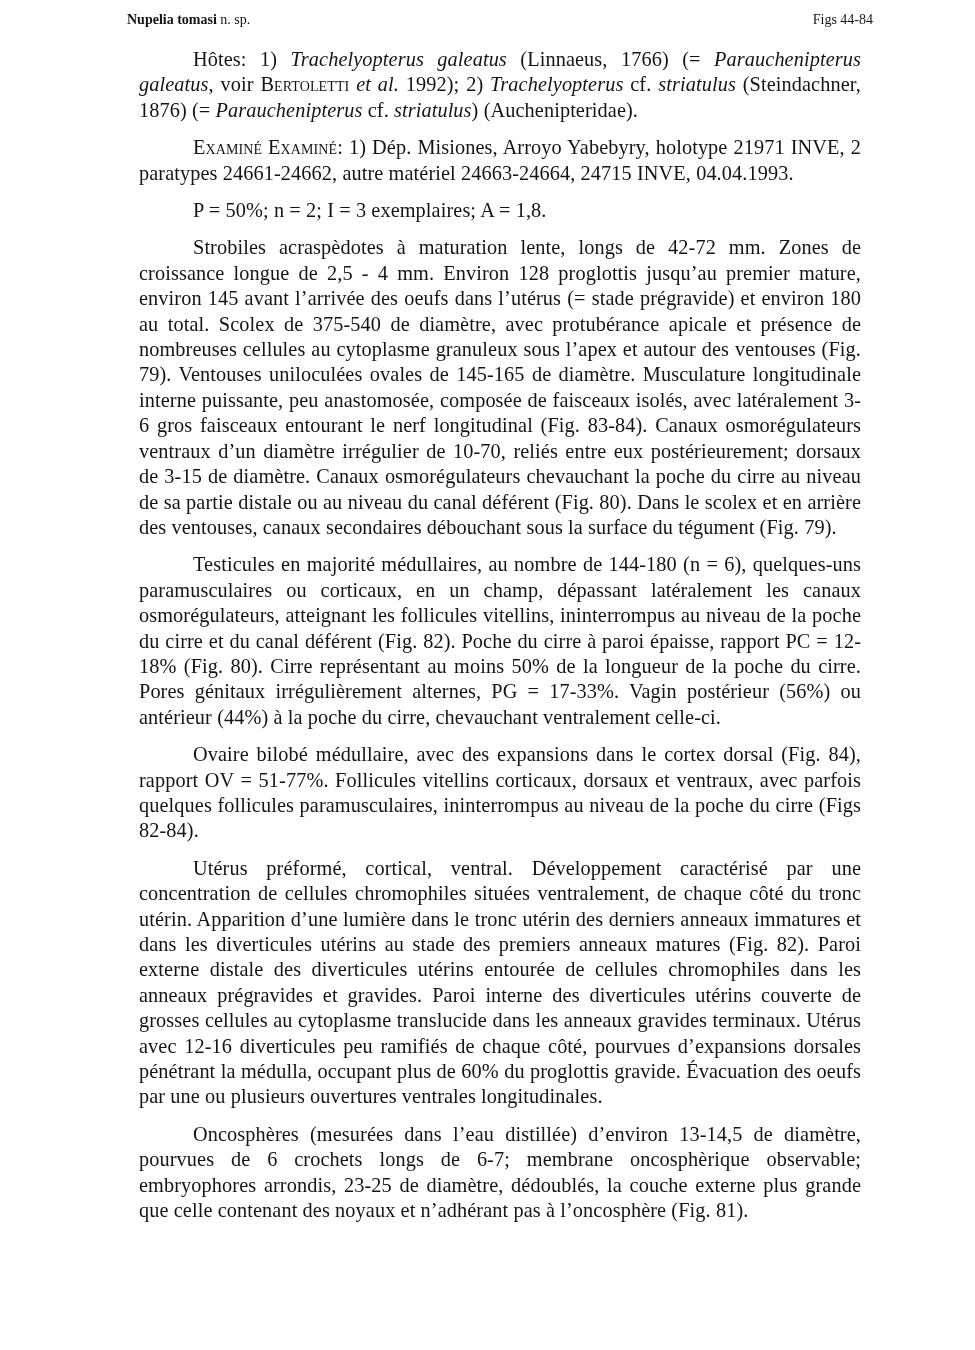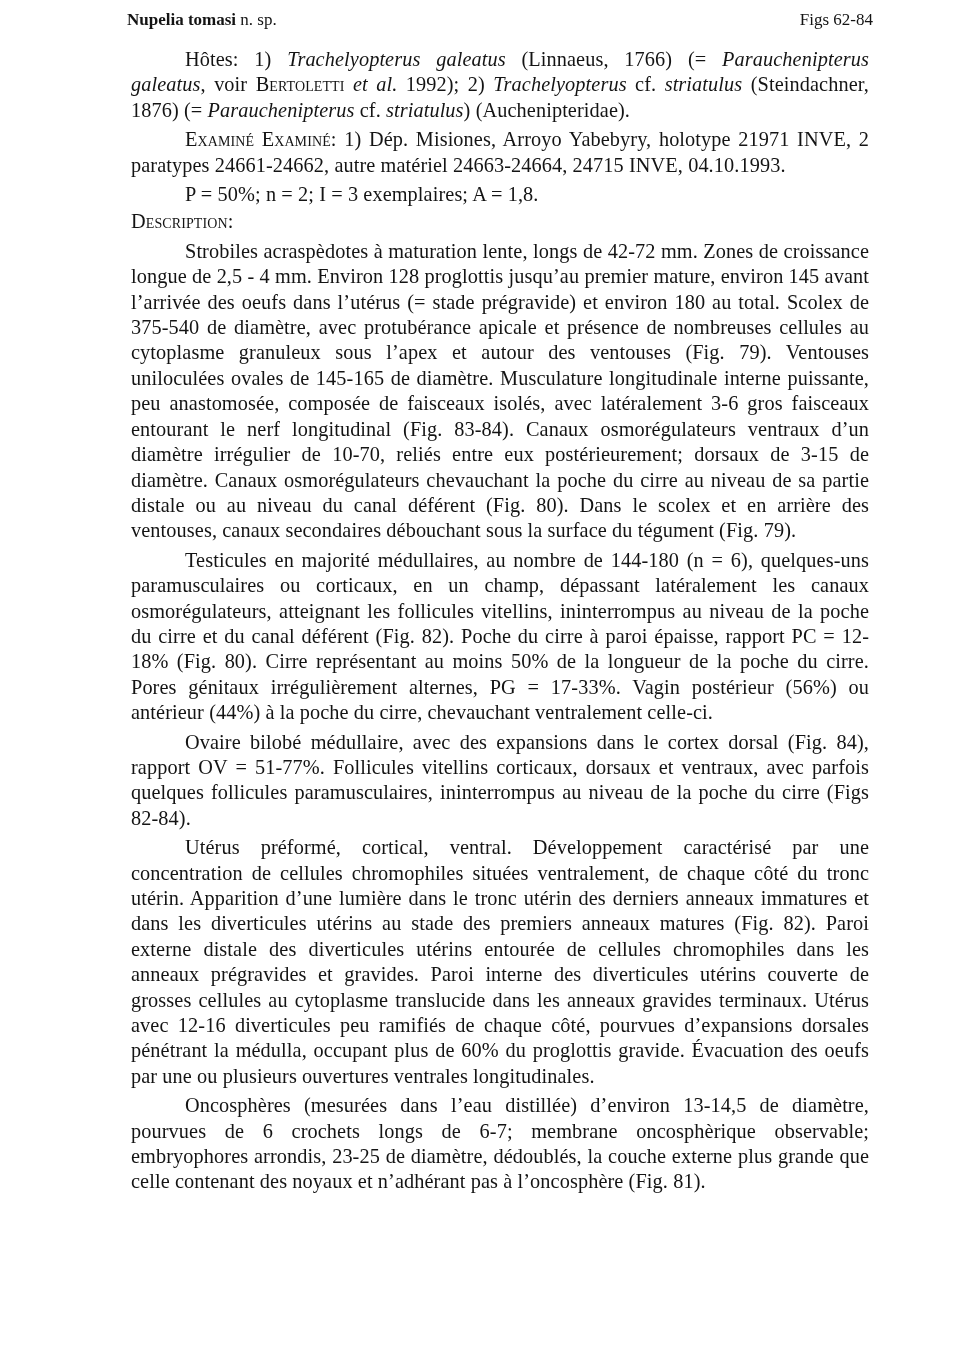--- a/index.html
+++ b/index.html
@@ -15,27 +15,27 @@
     left: 127px;
     top: 8px;
     width: 746px;
     font-family: "Liberation Serif", "DejaVu Serif", serif;
     color: #141414;
   }
   .header-row {
     display: flex;
     justify-content: space-between;
     align-items: baseline;
-    font-size: 17px;
+    font-size: 14px;
     line-height: 24px;
     margin-bottom: 15px;
   }
   .species-bold { font-weight: bold; }
   .article p {
-    margin: 4px;
+    margin: 12px;
     font-size: 20.3px;
     line-height: 25.4px;
     text-align: justify;
     text-indent: 54px;
     letter-spacing: 0.1px;
   }
   .article p.heading {
     text-indent: 0;
     text-align: left;
     margin-top: 2px;
@@ -51,28 +51,27 @@
   .sc { font-variant: small-caps; }
 </style>
 </head>
 <body style="color: rgb(20, 20, 20); background: rgb(255, 255, 255);">
 
 <div class="page">
   <div class="header-row">
     <div>
       <span class="species-bold">Nupelia tomasi</span><span> n. sp.</span>
     </div>
-    <div>Figs 62-84</div>
+    <div>Figs 44-84</div>
   </div>
 
   <div class="article" id="article-body">
 
   <p class="para"><span class="r">Hôtes: 1) </span><span class="i">Trachelyopterus galeatus</span><span class="r"> (Linnaeus, 1766) (= </span><span class="i">Parauchenipterus galeatus</span><span class="r">, voir </span><span class="sc">Bertoletti</span><span class="r"> </span><span class="i">et al.</span><span class="r"> 1992); 2) </span><span class="i">Trachelyopterus</span><span class="r"> cf. </span><span class="i">striatulus</span><span class="r"> (Steindachner, 1876) (= </span><span class="i">Parauchenipterus</span><span class="r"> cf. </span><span class="i">striatulus</span><span class="r">) (Auchenipteridae).</span></p>
-      <p class="para"><span class="sc">Examiné Examiné</span><span class="r">: 1) Dép. Misiones, Arroyo Yabebyry, holotype 21971 INVE, 2 paratypes 24661-24662, autre matériel 24663-24664, 24715 INVE, 04.10.1993.</span></p>
+      <p class="para"><span class="sc">Examiné Examiné</span><span class="r">: 1) Dép. Misiones, Arroyo Yabebyry, holotype 21971 INVE, 2 paratypes 24661-24662, autre matériel 24663-24664, 24715 INVE, 04.04.1993.</span></p>
       <p class="formula"><span class="r">P = 50%; n = 2; I = 3 exemplaires; A = 1,8.</span></p>
-      <p class="heading"><span class="sc">Description</span><span class="r">:</span></p>
       <p class="para"><span class="r">Strobiles acraspèdotes à maturation lente, longs de 42-72 mm. Zones de croissance longue de 2,5 - 4 mm. Environ 128 proglottis jusqu’au premier mature, environ 145 avant l’arrivée des oeufs dans l’utérus (= stade prégravide) et environ 180 au total. Scolex de 375-540 de diamètre, avec protubérance apicale et présence de nombreuses cellules au cytoplasme granuleux sous l’apex et autour des ventouses (Fig. 79). Ventouses uniloculées ovales de 145-165 de diamètre. Musculature longitudinale interne puissante, peu anastomosée, composée de faisceaux isolés, avec latéralement 3-6 gros faisceaux entourant le nerf longitudinal (Fig. 83-84). Canaux osmorégulateurs ventraux d’un diamètre irrégulier de 10-70, reliés entre eux postérieurement; dorsaux de 3-15 de diamètre. Canaux osmorégulateurs chevauchant la poche du cirre au niveau de sa partie distale ou au niveau du canal déférent (Fig. 80). Dans le scolex et en arrière des ventouses,  canaux secondaires débouchant sous la surface du tégument (Fig. 79).</span></p>
       <p class="para"><span class="r">Testicules en majorité médullaires, au nombre de 144-180 (n = 6), quelques-uns paramusculaires ou corticaux, en un champ, dépassant latéralement les canaux osmorégulateurs, atteignant les follicules vitellins, ininterrompus au niveau de la poche du cirre et du canal déférent (Fig. 82). Poche du cirre à paroi épaisse, rapport PC = 12-18% (Fig. 80). Cirre représentant au moins 50% de la longueur de la poche du cirre. Pores génitaux irrégulièrement alternes, PG = 17-33%. Vagin postérieur (56%) ou antérieur (44%) à la poche du cirre, chevauchant ventralement celle-ci.</span></p>
       <p class="para"><span class="r">Ovaire bilobé médullaire, avec des expansions dans le cortex dorsal (Fig. 84), rapport OV = 51-77%. Follicules vitellins corticaux, dorsaux et ventraux, avec parfois quelques follicules paramusculaires, ininterrompus au niveau de la poche du cirre (Figs 82-84).</span></p>
       <p class="para"><span class="r">Utérus préformé, cortical, ventral. Développement caractérisé par une concentration de cellules chromophiles situées ventralement, de chaque côté du tronc utérin. Apparition d’une lumière dans le tronc utérin des derniers anneaux immatures et dans les diverticules utérins au stade des premiers anneaux matures (Fig. 82). Paroi externe distale des diverticules utérins entourée de cellules chromophiles dans les anneaux prégravides et gravides. Paroi interne des diverticules utérins couverte de grosses cellules au cytoplasme translucide dans les anneaux gravides terminaux. Utérus avec 12-16 diverticules peu ramifiés de chaque côté, pourvues d’expansions dorsales pénétrant la médulla, occupant plus de 60% du proglottis gravide. Évacuation des oeufs par une ou plusieurs ouvertures ventrales longitudinales.</span></p>
       <p class="para"><span class="r">Oncosphères (mesurées dans l’eau distillée) d’environ 13-14,5 de diamètre, pourvues de 6 crochets longs de 6-7; membrane oncosphèrique observable; embryophores arrondis, 23-25 de diamètre, dédoublés, la couche externe plus grande que celle contenant des noyaux et n’adhérant pas à l’oncosphère (Fig. 81).</span></p>
     </div>
 </div>
 
 </body></html>

